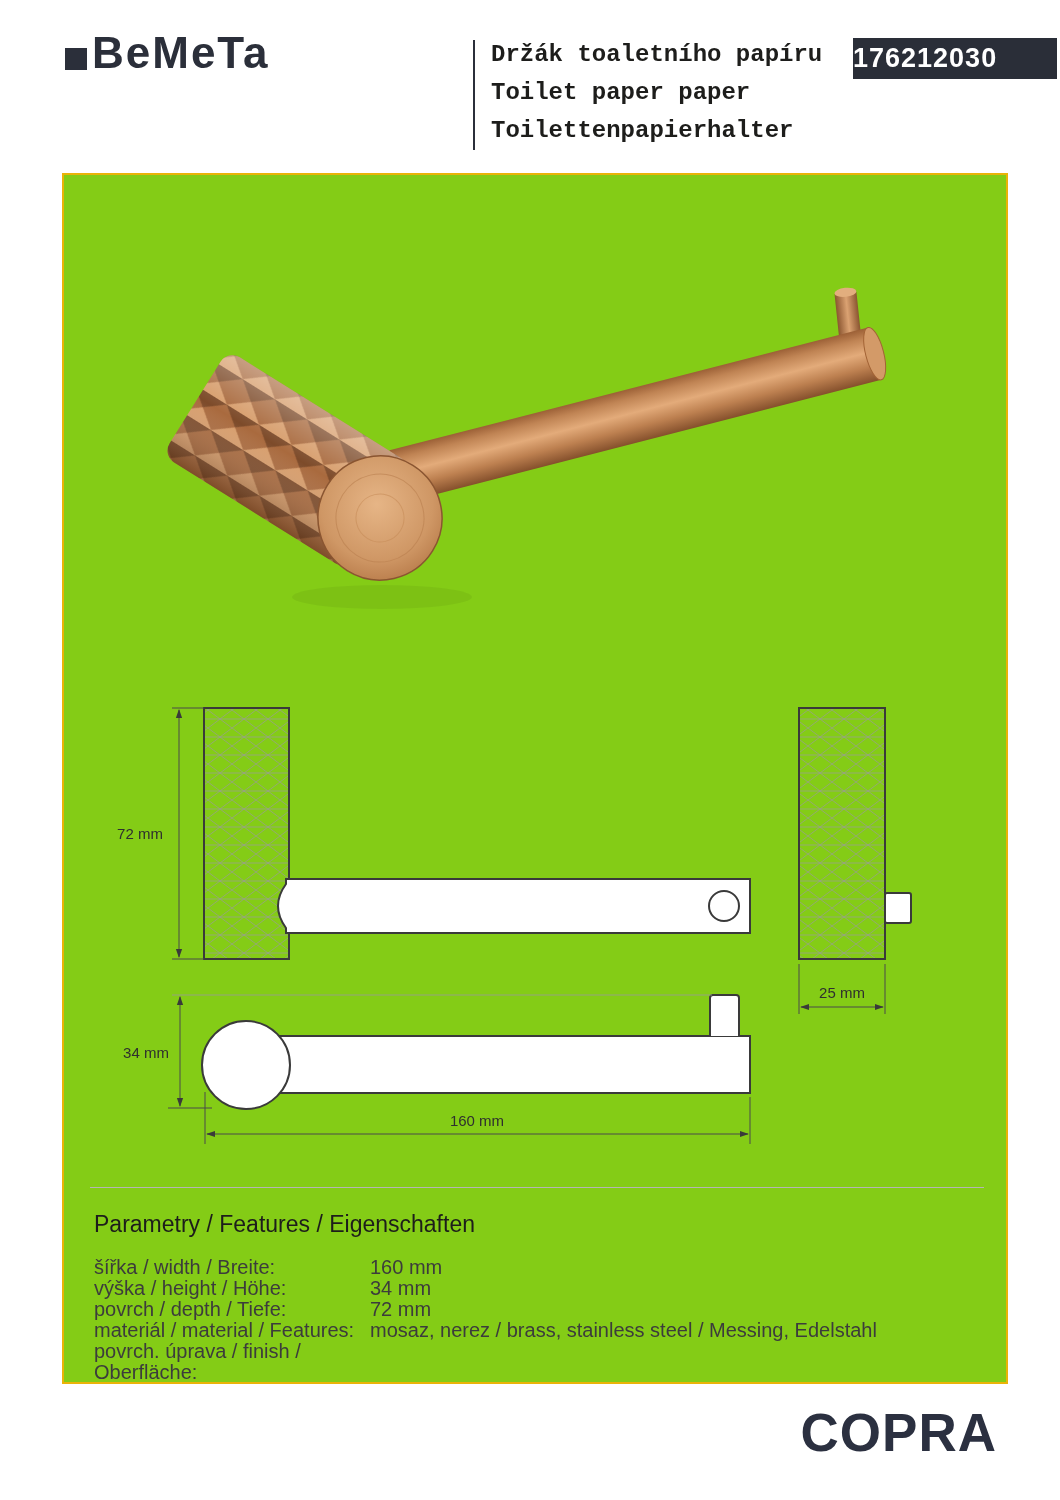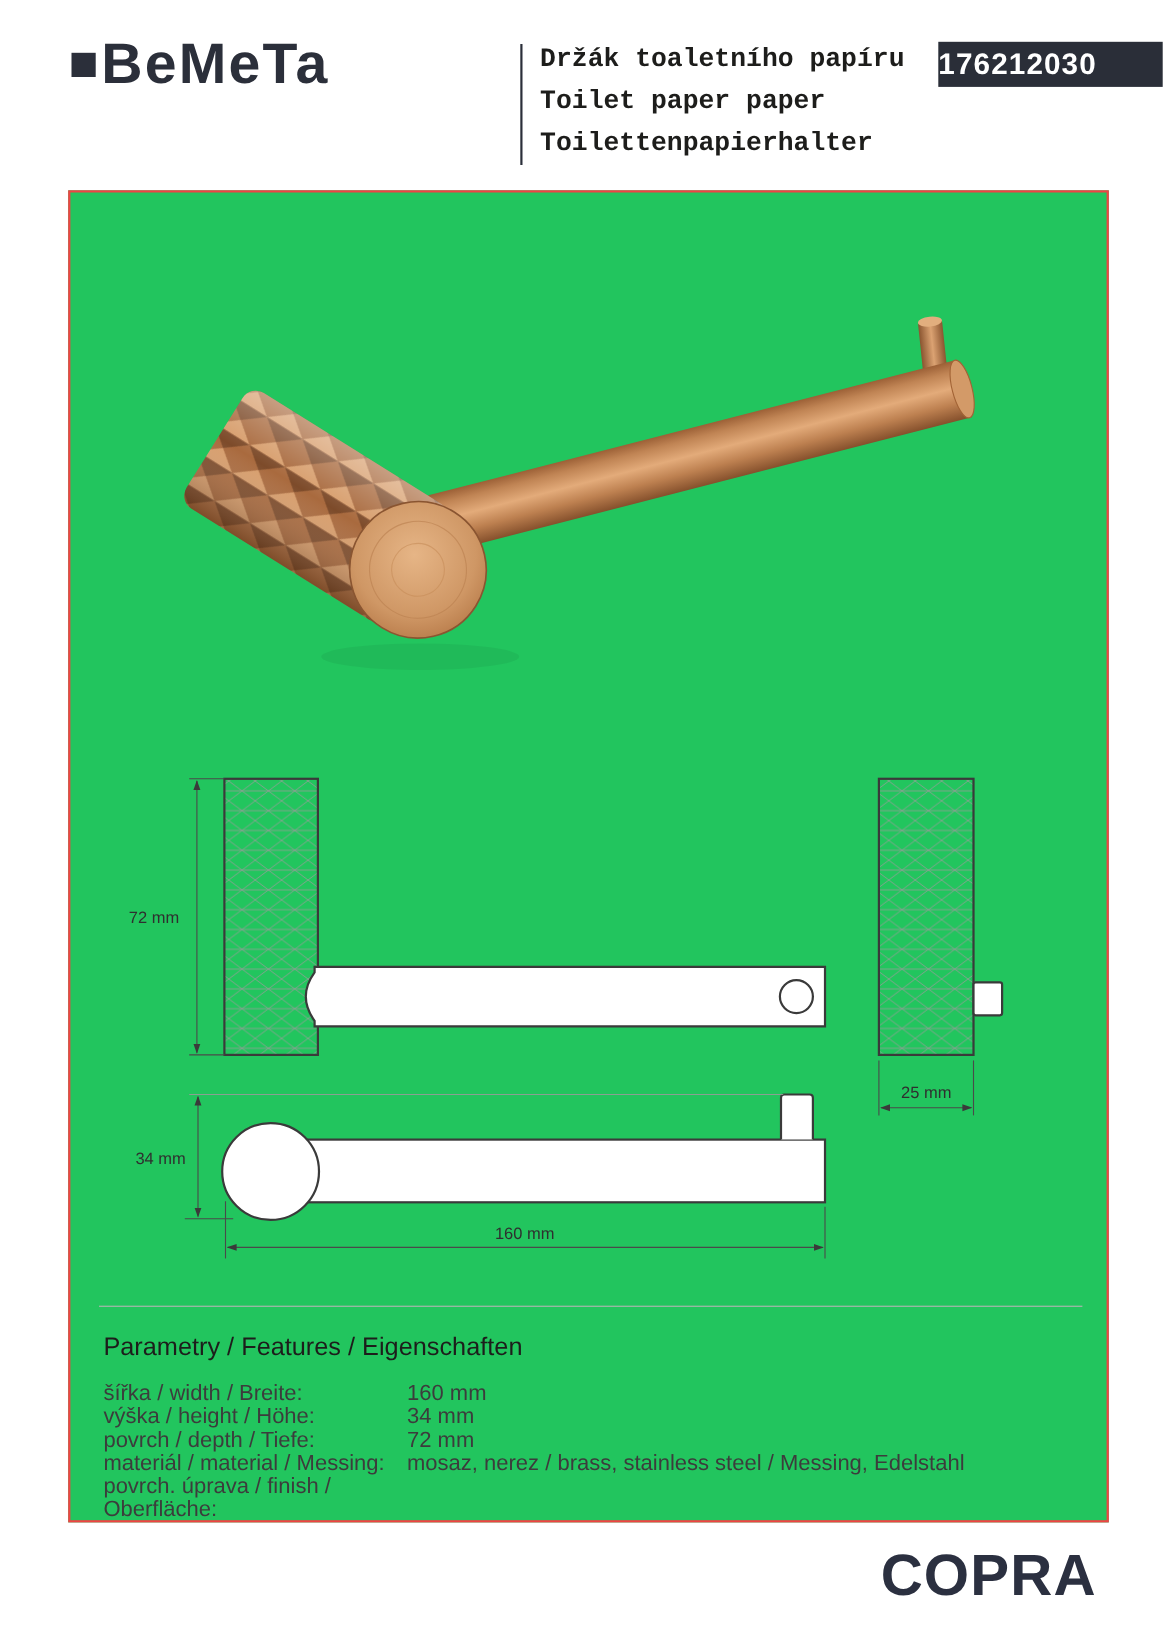--- a/index.html
+++ b/index.html
@@ -3,31 +3,31 @@
 <meta charset="utf-8">
 <style>
   * { margin:0; padding:0; box-sizing:border-box; }
   html,body { background:#ffffff; }
   body {
     width:1060px; height:1500px; position:relative;
     font-family:"Liberation Sans", sans-serif; color:#1d1d1b; overflow:hidden;
   }
   
   .logo-square { position:absolute; left:65px; top:48px; width:22px; height:22px; background:#2b2f3a; }
-  .logo-text   { position:absolute; left:92px; top:28px; font-size:52px; font-weight:bold;
+  .logo-text   { position:absolute; left:92px; top:28px; font-size:44px; font-weight:bold;
                  letter-spacing:2px; color:#2b2f3a; }
   .title-divider { position:absolute; left:473px; top:40px; width:2px; height:110px; background:#2b2f3a; }
   .title-block { position:absolute; left:491px; top:36px; }
   .title-line  { font-size:24px; font-weight:bold; line-height:38px; color:#1d1d1b;font-family:Liberation Mono, monospace; }
   .code-badge  { position:absolute; left:853px; top:38px; width:204px; height:41px;
                  background:#2a2e38; color:#ffffff; font-size:27px; font-weight:bold;
                  line-height:41px; letter-spacing:1px; }
   
   .main-box { position:absolute; left:62px; top:173px; width:946px; height:1211px;
-              border:2px solid #ef4444; background:#22c55e; }
+              border:2px solid #eab308; background:#84cc16; }
   .photo-svg    { position:absolute; left:38px; top:40px; }
   .drawings-svg { position:absolute; left:0;  top:517px; }
   .param-sep { position:absolute; left:26px; top:1012px; width:894px; height:1px; background:#b5b5b5; }
   .param-heading { position:absolute; left:30px; top:1036px; font-size:23px; font-weight:normal; color:#1d1d1b; }
   .param-table { position:absolute; left:30px; top:1082px; width:890px; }
   .param-row   { display:flex; line-height:21px; font-size:20px; color:#3c3c3c; }
   .param-label { width:276px; flex:0 0 276px; }
   .param-value { flex:1; }
   
   .series-name { position:absolute; right:63px; top:1402px; font-size:53px; font-weight:bold;
@@ -159,21 +159,21 @@
     </div>
     <div class="param-row">
       <div class="param-label">výška / height / Höhe:</div>
       <div class="param-value">34 mm</div>
     </div>
     <div class="param-row">
       <div class="param-label">povrch / depth / Tiefe:</div>
       <div class="param-value">72 mm</div>
     </div>
     <div class="param-row">
-      <div class="param-label">materiál / material / Messing:</div>
+      <div class="param-label">materiál / material / Features:</div>
       <div class="param-value">mosaz, nerez / brass, stainless steel / Messing, Edelstahl</div>
     </div>
     <div class="param-row">
       <div class="param-label">povrch. úprava / finish / Oberfläche:</div>
     </div>
   </div>
 </div>
 
 <div class="series-name">COPRA</div>
 

